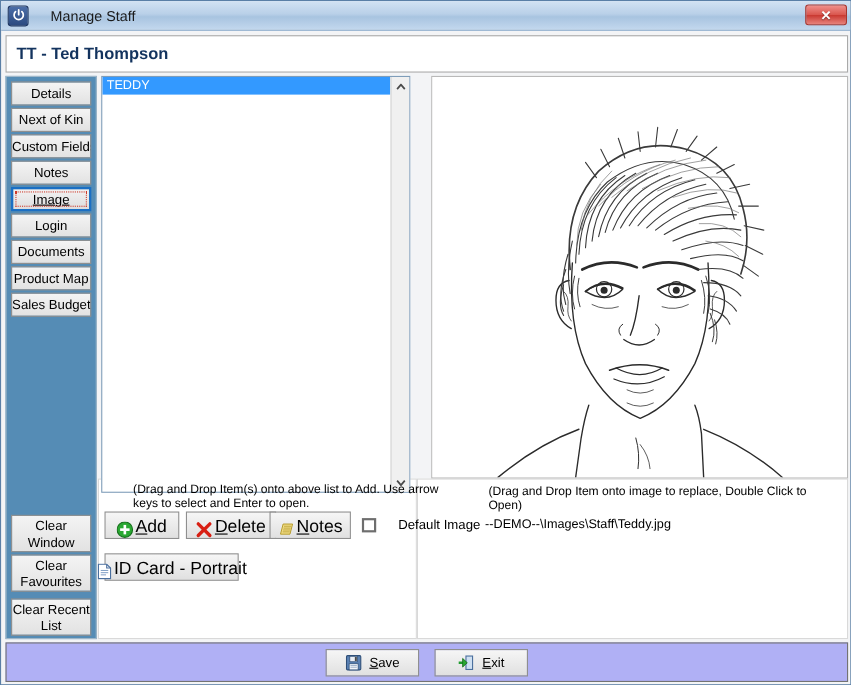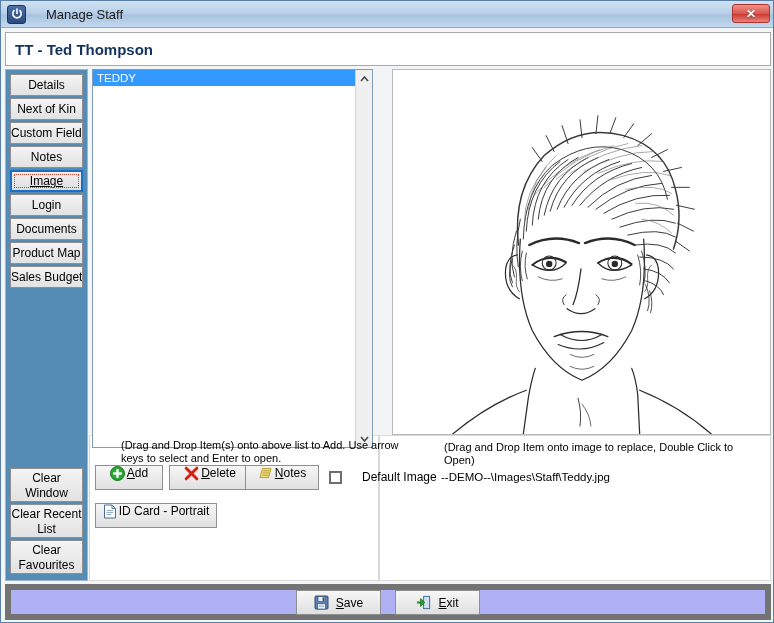--- a/index.html
+++ b/index.html
@@ -215,24 +215,24 @@
     width: 320px;
   }
 
   
   .action-button {
     box-sizing: border-box;
     height: 25px;
     background: linear-gradient(to bottom, #f6f6f6, #e0e0e0);
     border: 1px solid #8f8f8f;
     display: inline-flex;
-    align-items: flex-start;
+    align-items: flex-end;
     justify-content: center;
     gap: 2px;
-    font-size: 12px;
+    font-size: 16px;
     color: #000000;
     cursor: pointer;
     padding: 0 8px;
     white-space: nowrap;
   }
   #add-button   { position: absolute; left: 94px;  top: 464px; width: 68px; }
   #delete-button{ position: absolute; left: 168px; top: 464px; width: 82px; }
   #notes-button { position: absolute; left: 244px; top: 464px; width: 74px; }
   #idcard-portrait-button  { position: absolute; left: 94px;  top: 502px; width: 122px; }
   #idcard-landscape-button { position: absolute; left: 224px; top: 502px; width: 127px; }
@@ -299,22 +299,23 @@
   }
 
   
   #footer-bar {
     position: absolute;
     left: 4px; top: 583px;
     width: 766px;
     height: 36px;
     box-sizing: border-box;
     background: #b0b0f5;
-    border: 6px solid #737373;
-    display: flex;
+    border: 1px solid #737373;
+    display: flex;
+    align-items: center;
     justify-content: center;
     gap: 14px;
   }
   .footer-button {
     box-sizing: border-box;
     width: 85px;
     height: 25px;
     background: linear-gradient(to bottom, #f6f6f6, #e0e0e0);
     border: 1px solid #8f8f8f;
     display: inline-flex;
@@ -356,22 +357,22 @@
     <div class="nav-button">Notes</div>
     <div class="nav-button selected">Image</div>
     <div class="nav-button">Login</div>
     <div class="nav-button">Documents</div>
     <div class="nav-button">Product Map</div>
     <div class="nav-button">Sales Budget</div>
 
     <div id="sidebar-spacer"></div>
 
     <div class="nav-button two-line">Clear Window Positions</div>
+    <div class="nav-button two-line" style="margin-bottom:6px;">Clear Favourites</div>
     <div class="nav-button two-line">Clear Recent List</div>
-    <div class="nav-button two-line" style="margin-bottom:6px;">Clear Favourites</div>
   </div>
 
   <div id="mid-filler"></div>
   <div id="right-filler"></div>
 
   <div id="list-panel">
     <div id="list-items">
       <div class="list-item selected">TEDDY</div>
     </div>
     <div id="list-scrollbar">

